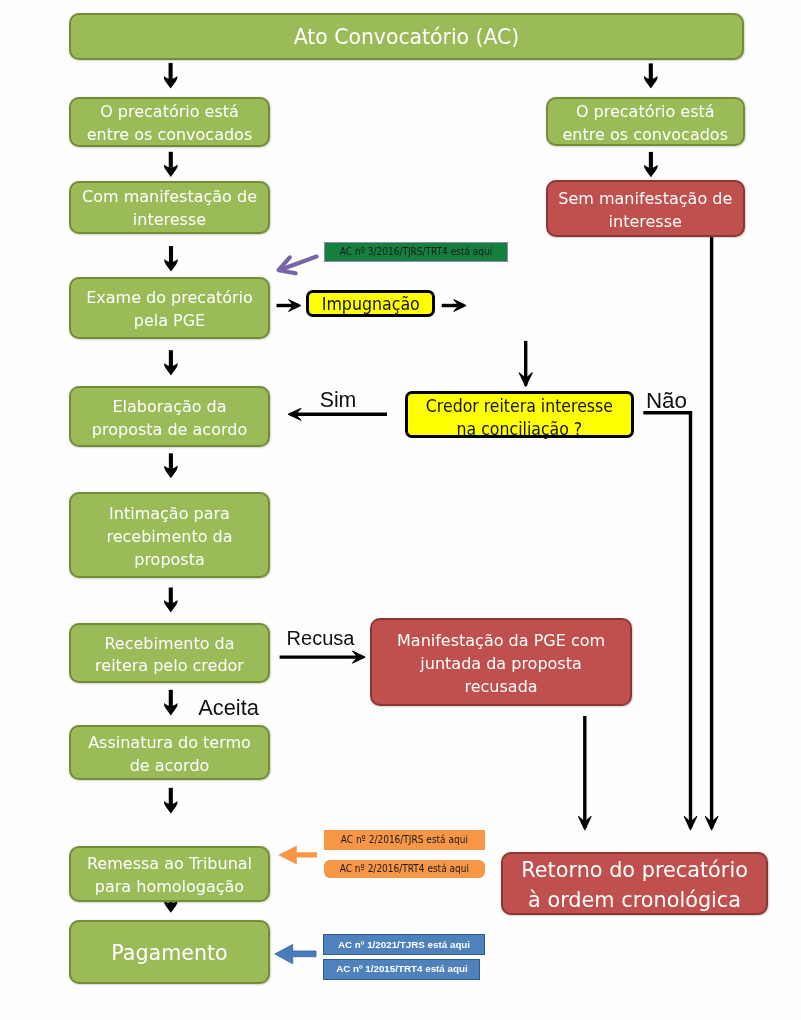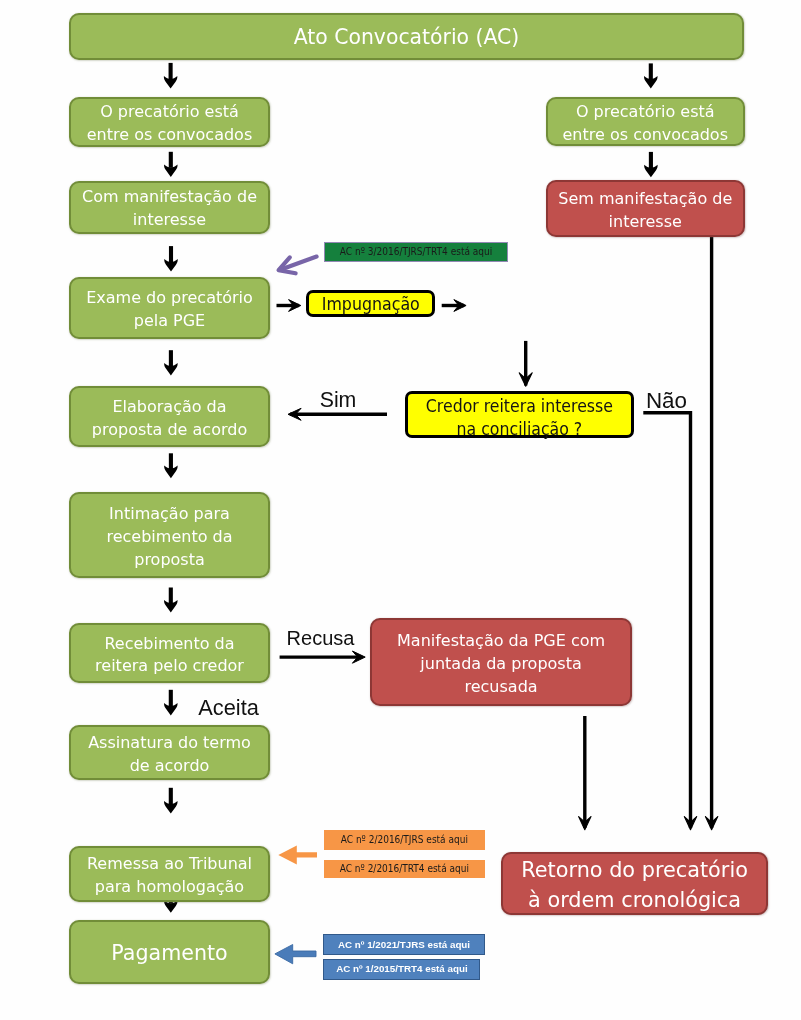--- a/index.html
+++ b/index.html
@@ -210,21 +210,21 @@
   <div class="tag tag-purple" style="left:323.9px;top:241.5px;width:184.3px;height:20.2px;font-size:10px;">AC nº 3/2016/TJRS/TRT4 está aqui</div>
 
   <svg class="lines">
     <g stroke="#7865A8" stroke-width="4.2" fill="none" stroke-linecap="round" stroke-linejoin="round">
       <path d="M 316.6,256.6 L 279.6,269.9"></path>
       <path d="M 289.8,257.4 L 278.6,270.2 L 295.6,273.3"></path>
     </g>
   </svg>
 
   <div class="tag tag-orange" style="left:324.1px;top:830.1px;width:160.5px;height:20.3px;font-size:10px;">AC nº 2/2016/TJRS está aqui</div>
-  <div class="tag tag-orange" style="left:324.1px;top:859.6px;width:160.5px;height:18.5px;font-size:10px;">AC nº 2/2016/TRT4 está aqui</div>
+  <div class="tag tag-orange" style="left:324.1px;top:859.6px;width:160.5px;height:18.5px;font-size:10px;border-radius:6px;">AC nº 2/2016/TRT4 está aqui</div>
 
   <div class="tag tag-blue" style="left:323.4px;top:934px;width:161.3px;height:21.3px;font-size:10px;">AC nº 1/2021/TJRS está aqui</div>
   <div class="tag tag-blue" style="left:323.4px;top:959px;width:157px;height:20.5px;font-size:10px;">AC nº 1/2015/TRT4 está aqui</div>
 
   <svg class="lines">
     <path d="M 317,852.3 L 296.8,852.3 L 296.8,845.6 L 278.3,854.9 L 296.8,864.5 L 296.8,857.6 L 317,857.6 Z" fill="#F79646"></path>
     <path d="M 316,951.0 L 292.7,951.0 L 292.7,944.5 L 274.9,953.9 L 292.7,963.8 L 292.7,956.7 L 316,956.7 Z" fill="#4A7CB9" stroke="#3A6AA4" stroke-width="0.9" stroke-linejoin="round"></path>
   </svg>
 
 </div>

